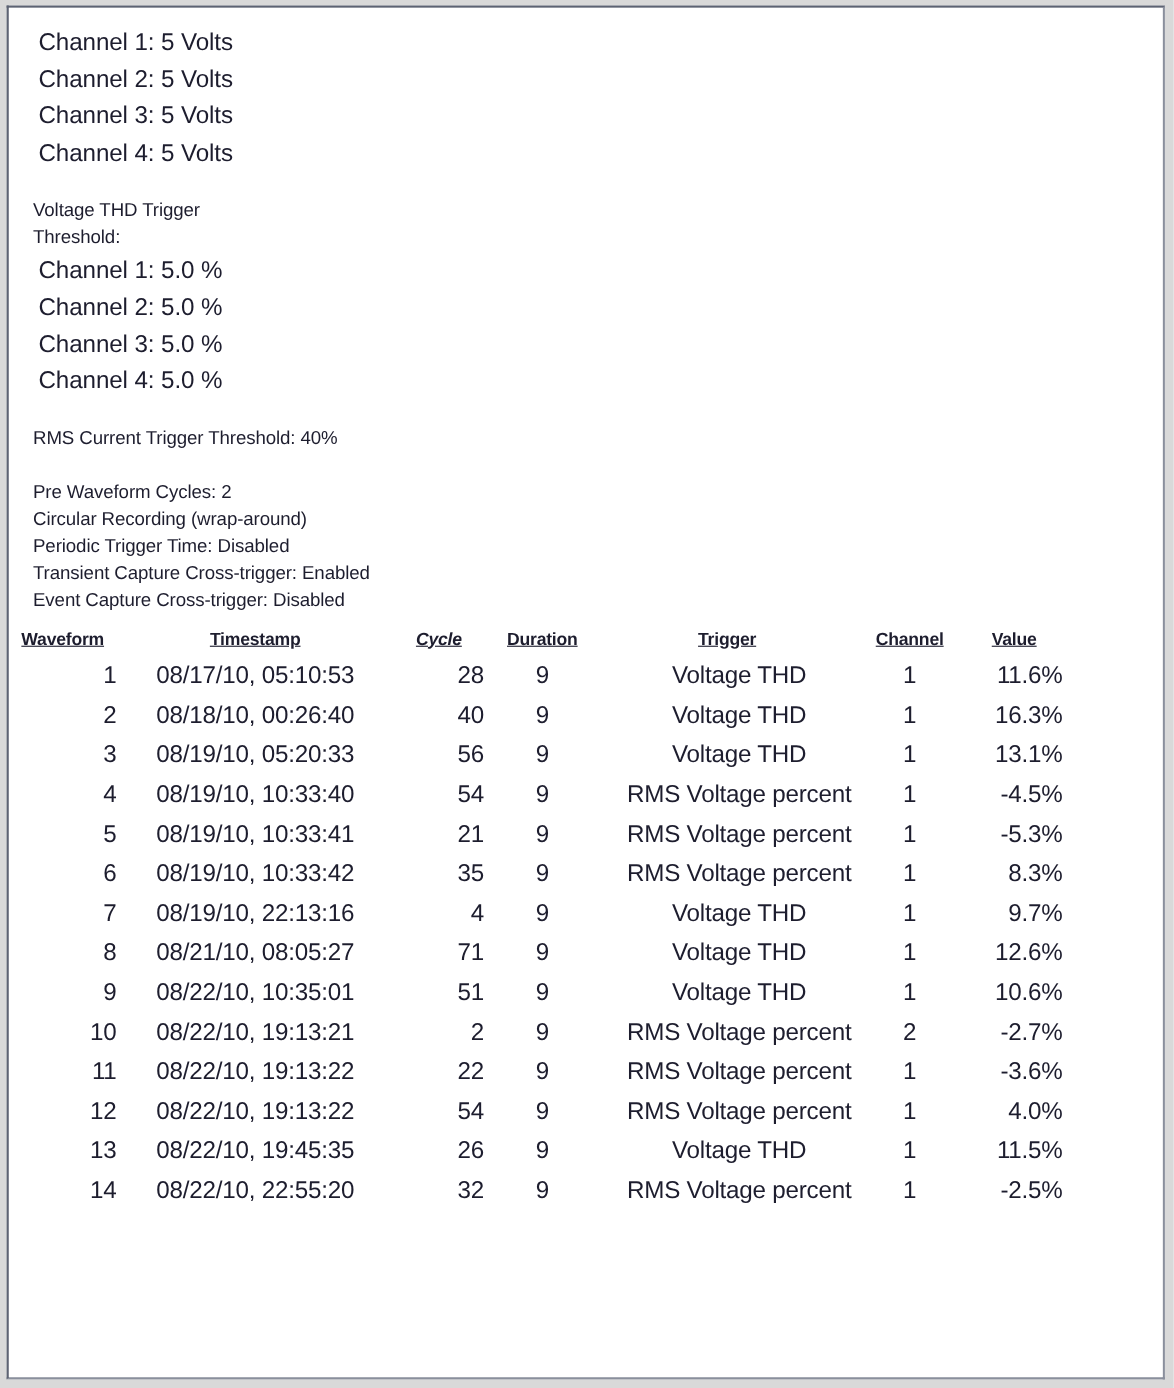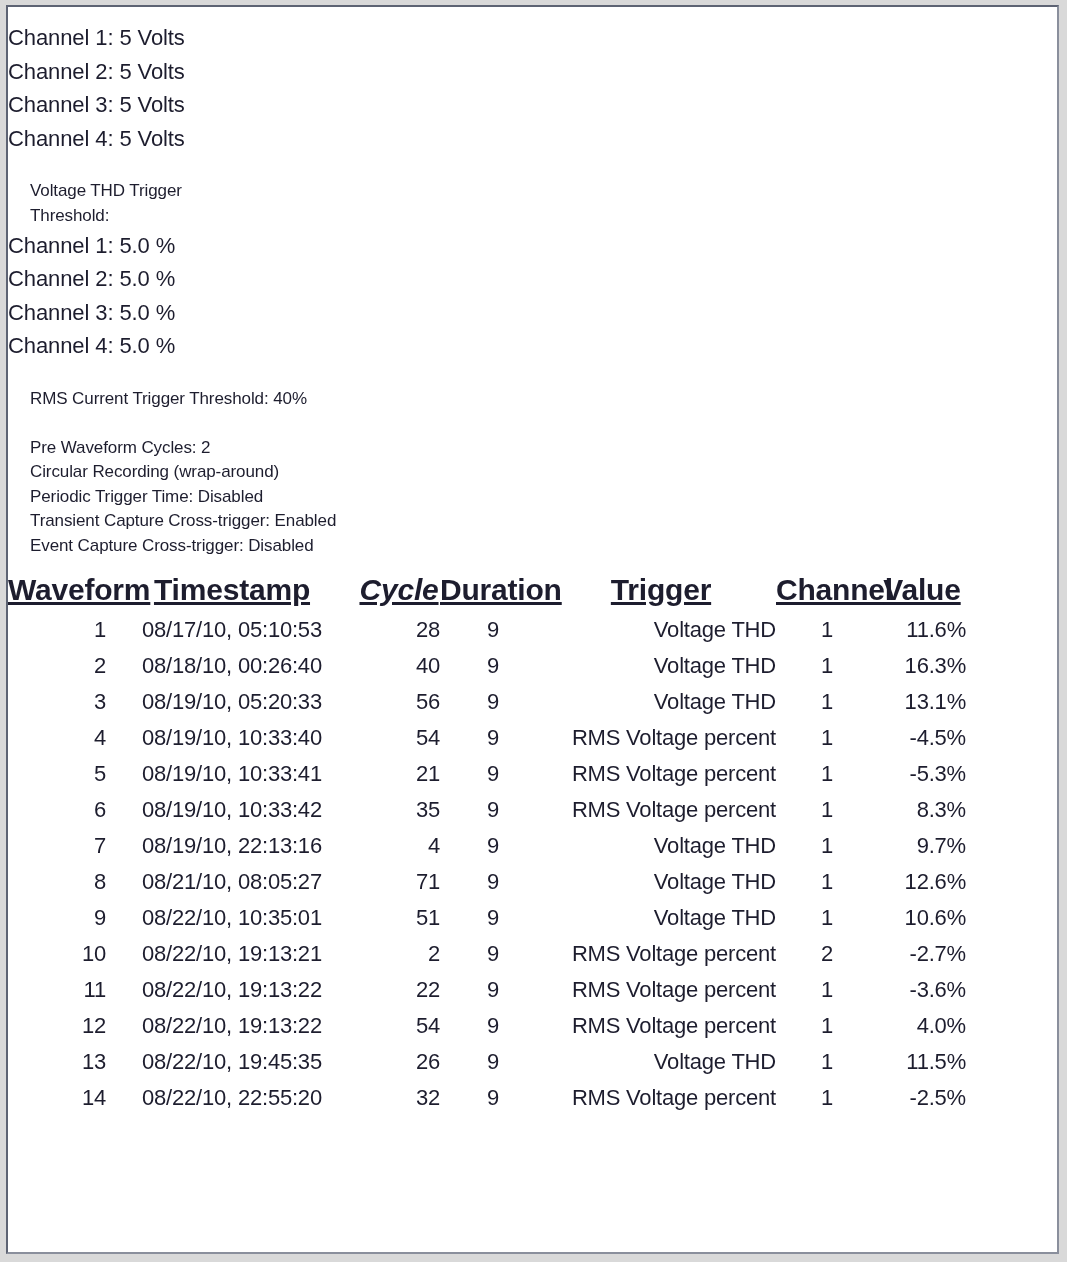--- a/index.html
+++ b/index.html
@@ -51,53 +51,54 @@
   .cfg-line {
     font-size: 17px;
     line-height: 24.6px;
     padding-left: 22px;
     white-space: pre;
     letter-spacing: -0.1px;
   }
   .chan-line {
     font-size: 22px;
     line-height: 33.6px;
+    padding-left: 27px;
     white-space: pre;
     letter-spacing: -0.1px;
   }
   .spacer-md { height: 24px; }
 
   
   #waveform-table {
     border-collapse: collapse;
     margin-top: 14px;
     width: 958px;
     table-layout: fixed;
     font-size: 22px;
   }
   #waveform-table th {
-    font-size: 30px;
+    font-size: 16px;
     font-weight: bold;
     text-decoration: underline;
     padding: 0 0 5px 0;
     white-space: nowrap;
     letter-spacing: -0.2px;
   }
   #waveform-table td {
     font-size: 22px;
     font-weight: normal;
     padding: 5px 0 5px 0;
     white-space: nowrap;
     letter-spacing: -0.2px;
   }
   .col-waveform  { width: 98px; text-align: right; }
   .col-timestamp { width: 252px; text-align: center; }
   .col-cycle     { width: 82px;  text-align: right; }
   .col-duration  { width: 106px; text-align: center; }
-  .col-trigger   { width: 230px; text-align: right; padding-left: 22px !important; }
+  .col-trigger   { width: 230px; text-align: center; padding-left: 22px !important; }
   .col-channel   { width: 102px; text-align: center; }
   .col-value     { width: 88px;  text-align: right; }
 
   th.col-waveform  { text-align: center; }
   th.col-cycle     { text-align: center; font-style: italic; }
   th.col-trigger   { text-align: center; padding-left: 0 !important; }
   th.col-value     { text-align: center; }
 </style>
 </head>
 <body>

